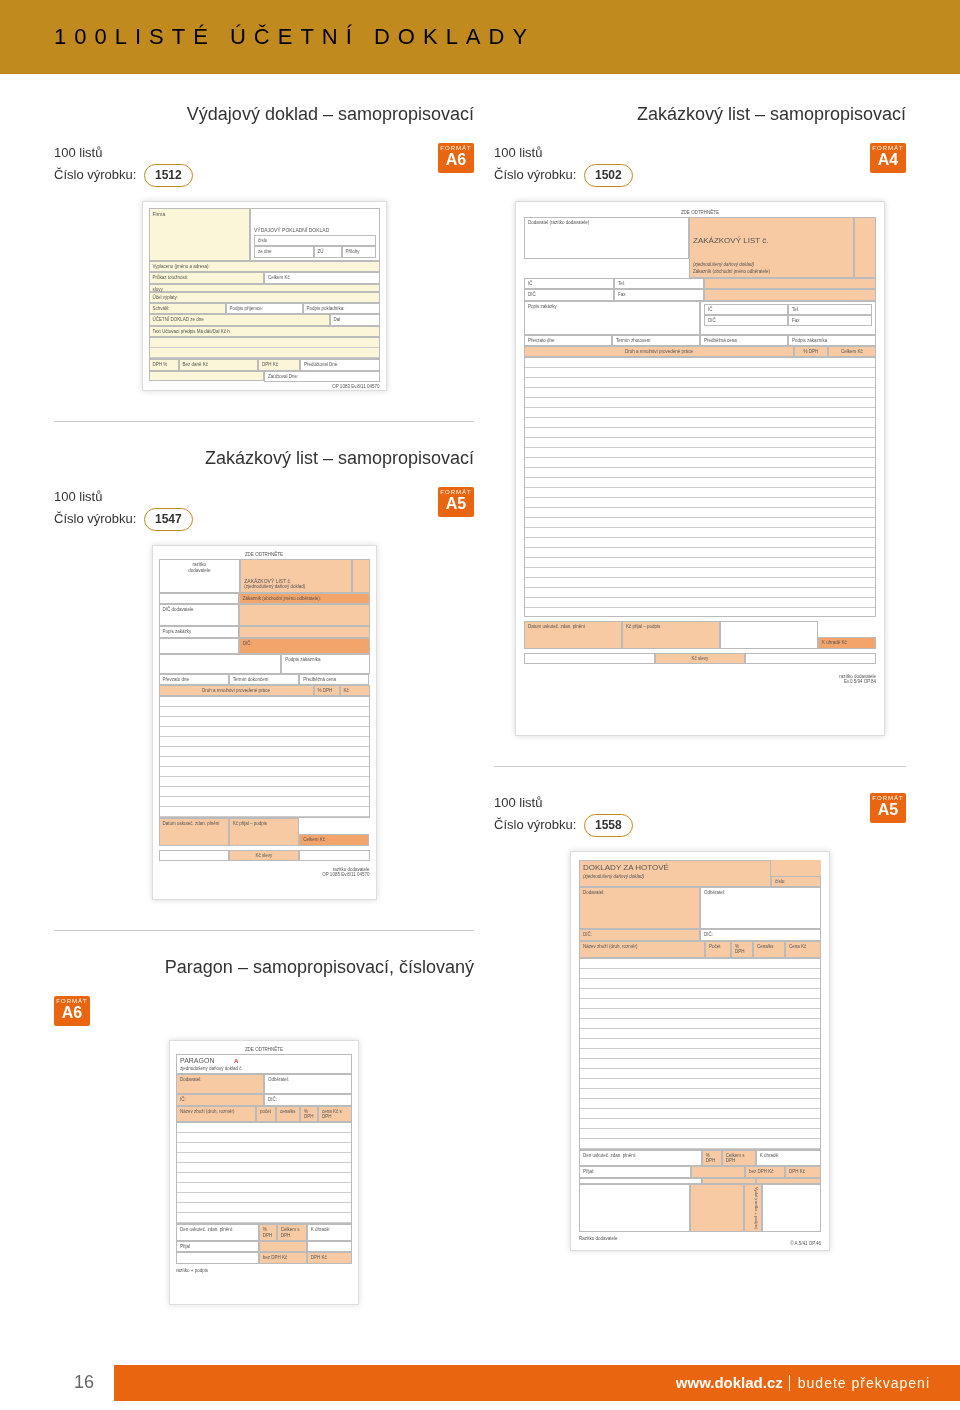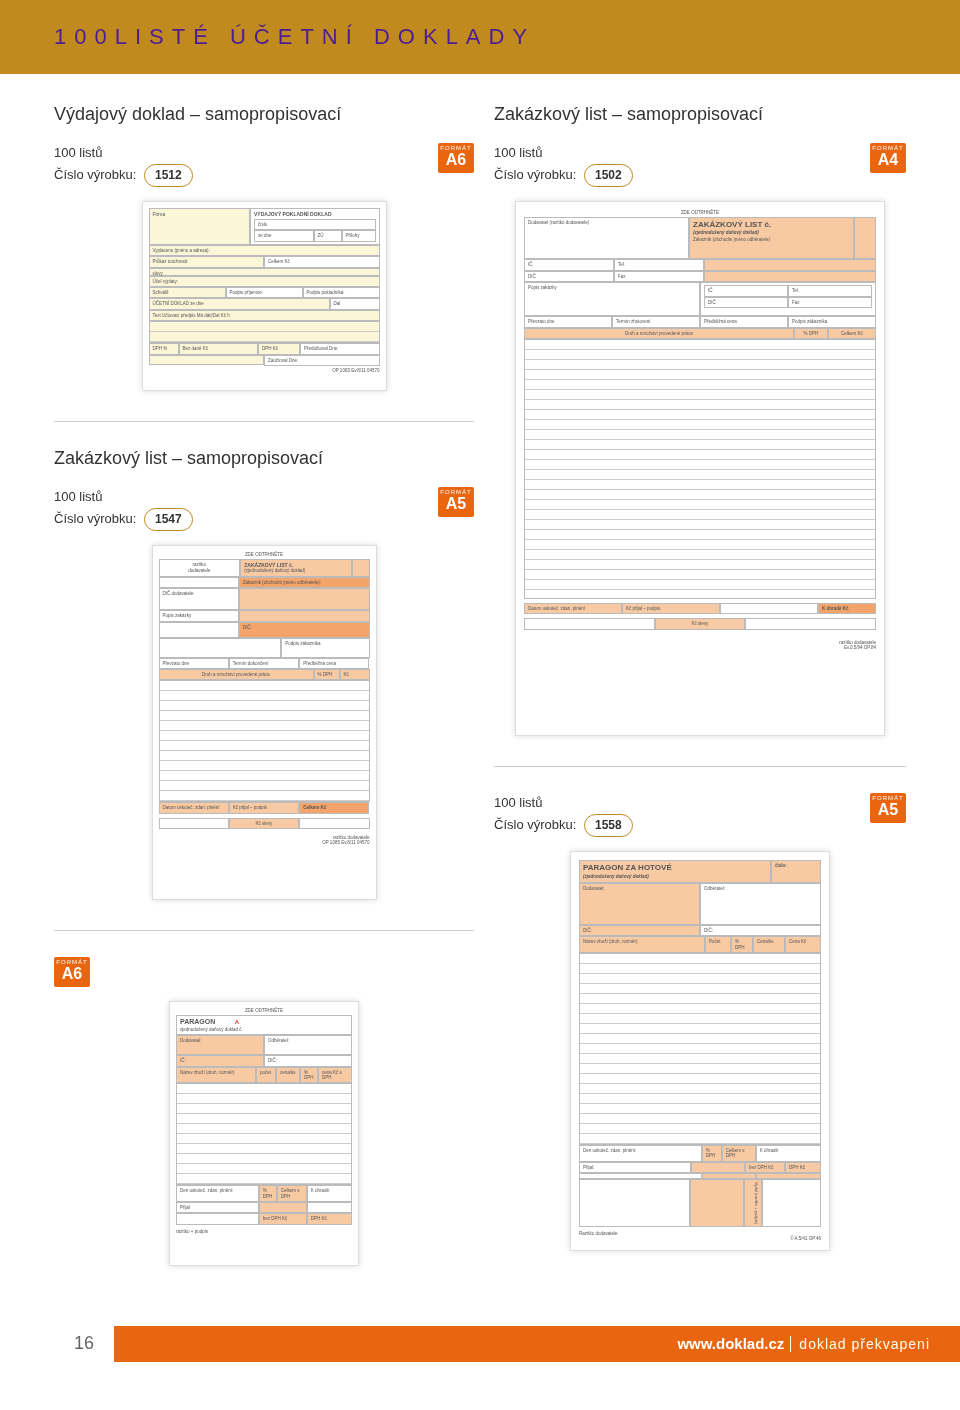--- a/index.html
+++ b/index.html
@@ -1,43 +1,43 @@
 <!DOCTYPE html>
 <html><head>
 <meta charset="utf-8">
 <style>
   *{box-sizing:border-box;margin:0;padding:0;}
   body{font-family:Arial,Helvetica,sans-serif;background:#fff;color:#222;width:960px;}
   .topbar{background:#c08a1f;padding:24px 54px;}
-  .topbar h1{color:#4c1d95;font-weight:400;font-size:22px;letter-spacing:8px;}
+  .topbar h1{color:#000000;font-weight:400;font-size:22px;letter-spacing:8px;}
   .page{padding:30px 54px 0 54px;display:flex;gap:20px;}
   .col{flex:1;min-width:0;}
   .colL{flex:0 0 420px;}
   .colR{flex:1;}
   .item{margin-bottom:30px;}
   .divider{border:0;border-top:1px solid #ccc;margin:0 0 26px 0;}
-  .item h3{font-weight:400;font-size:18px;color:#333;margin-bottom:18px;}
+  .item h3{font-weight:400;font-size:18px;color:#333;margin-bottom:18px;text-align:right;}
   .meta{display:flex;justify-content:space-between;align-items:flex-start;margin-bottom:14px;}
   .meta .txt{font-size:13px;color:#333;line-height:1.6;}
   .sku{display:inline-flex;align-items:center;border:1px solid #c08a1f;border-radius:12px;padding:1px 10px;font-weight:700;font-size:12px;color:#333;margin-left:4px;}
   .fmt{background:#e9650f;color:#fff;text-align:center;border-radius:2px;width:36px;padding:2px 0 4px 0;}
   .fmt .lab{font-size:6px;letter-spacing:1px;display:block;line-height:1;}
   .fmt .sz{font-size:16px;font-weight:700;line-height:1;}
   .thumb{display:flex;justify-content:center;}
   .form{background:#fff;border:1px solid #ddd;box-shadow:0 0 6px rgba(0,0,0,.15);font-size:5px;color:#555;line-height:1.2;}
   .peach{background:#f8caa4;}
   .cream{background:#fbf6d8;}
   .rorg{background:#f3a46b;}
   .row{display:flex;}
   .row>div{border:1px solid #bbb;padding:2px 3px;}
   .grow{flex:1;}
   .lines{border:1px solid #bbb;}
   .lines .ln{height:10px;border-bottom:1px solid #ccc;}
   .sm{font-size:4.5px;}
-  .b{font-weight:700;}
+  .b{font-weight:400;margin-top:16px;}
 
   
   .foot{margin-top:30px;background:#e9650f;height:36px;display:flex;align-items:center;justify-content:space-between;padding:0 30px 0 54px;color:#fff;}
   .foot .pg{background:#fff;color:#666;font-size:18px;width:60px;height:36px;display:flex;align-items:center;justify-content:center;margin-left:-54px;padding-left:54px;box-sizing:content-box;}
   .foot .pg-wrap{display:flex;align-items:center;}
   .foot .url{font-weight:700;font-size:15px;}
   .foot .tag{font-size:14px;color:#ffe;margin-left:6px;border-left:1px solid #ffd;padding-left:8px;letter-spacing:1px;}
   .foot-right{display:flex;align-items:center;}
 
   
@@ -219,20 +219,21 @@
           </div>
           <div class="sm" style="text-align:right;margin-top:6px;">razítko dodavatele</div>
           <div class="sm" style="text-align:right">OP 1085   Ev.8/11   04570</div>
         </div>
       </div>
     </div>
 
     <hr class="divider">
 
     <div class="item">
+      <h3>Paragon – samopropisovací, číslovaný</h3>
       <div class="meta">
         <div class="fmt">
           <span class="lab">FORMÁT</span>
           <span class="sz">A6</span>
         </div>
       </div>
       <div class="thumb">
         <div class="form f3">
           <div style="text-align:center" class="sm">ZDE ODTRHNĚTE</div>
           <div class="row" style="margin-top:2px;">
@@ -412,21 +413,21 @@
         </div>
         <div class="fmt">
           <span class="lab">FORMÁT</span>
           <span class="sz">A5</span>
         </div>
       </div>
       <div class="thumb">
         <div class="form f5">
           <div class="row peach">
             <div class="grow">
-              <span class="b" style="font-size:8px">PARAGON ZA HOTOVÉ</span><br>
+              <span class="b" style="font-size:8px">DOKLADY ZA HOTOVÉ</span><br>
               <span class="sm b" style="font-style:italic">(zjednodušený daňový doklad)</span>
             </div>
             <div style="width:50px" class="sm b">číslo:</div>
           </div>
           <div class="row sm">
             <div class="peach grow" style="height:42px">Dodavatel:</div>
             <div class="grow">Odběratel:</div>
           </div>
           <div class="row sm">
             <div class="peach grow">DIČ:</div>
@@ -491,15 +492,15 @@
 
   </div>
 </div>
 
 <div class="foot">
   <div class="pg-wrap">
     <div class="pg">16</div>
   </div>
   <div class="foot-right">
     <span class="url">www.doklad.cz</span>
-    <span class="tag">doklad překvapeni</span>
+    <span class="tag">budete překvapeni</span>
   </div>
 </div>
 
 </body></html>

